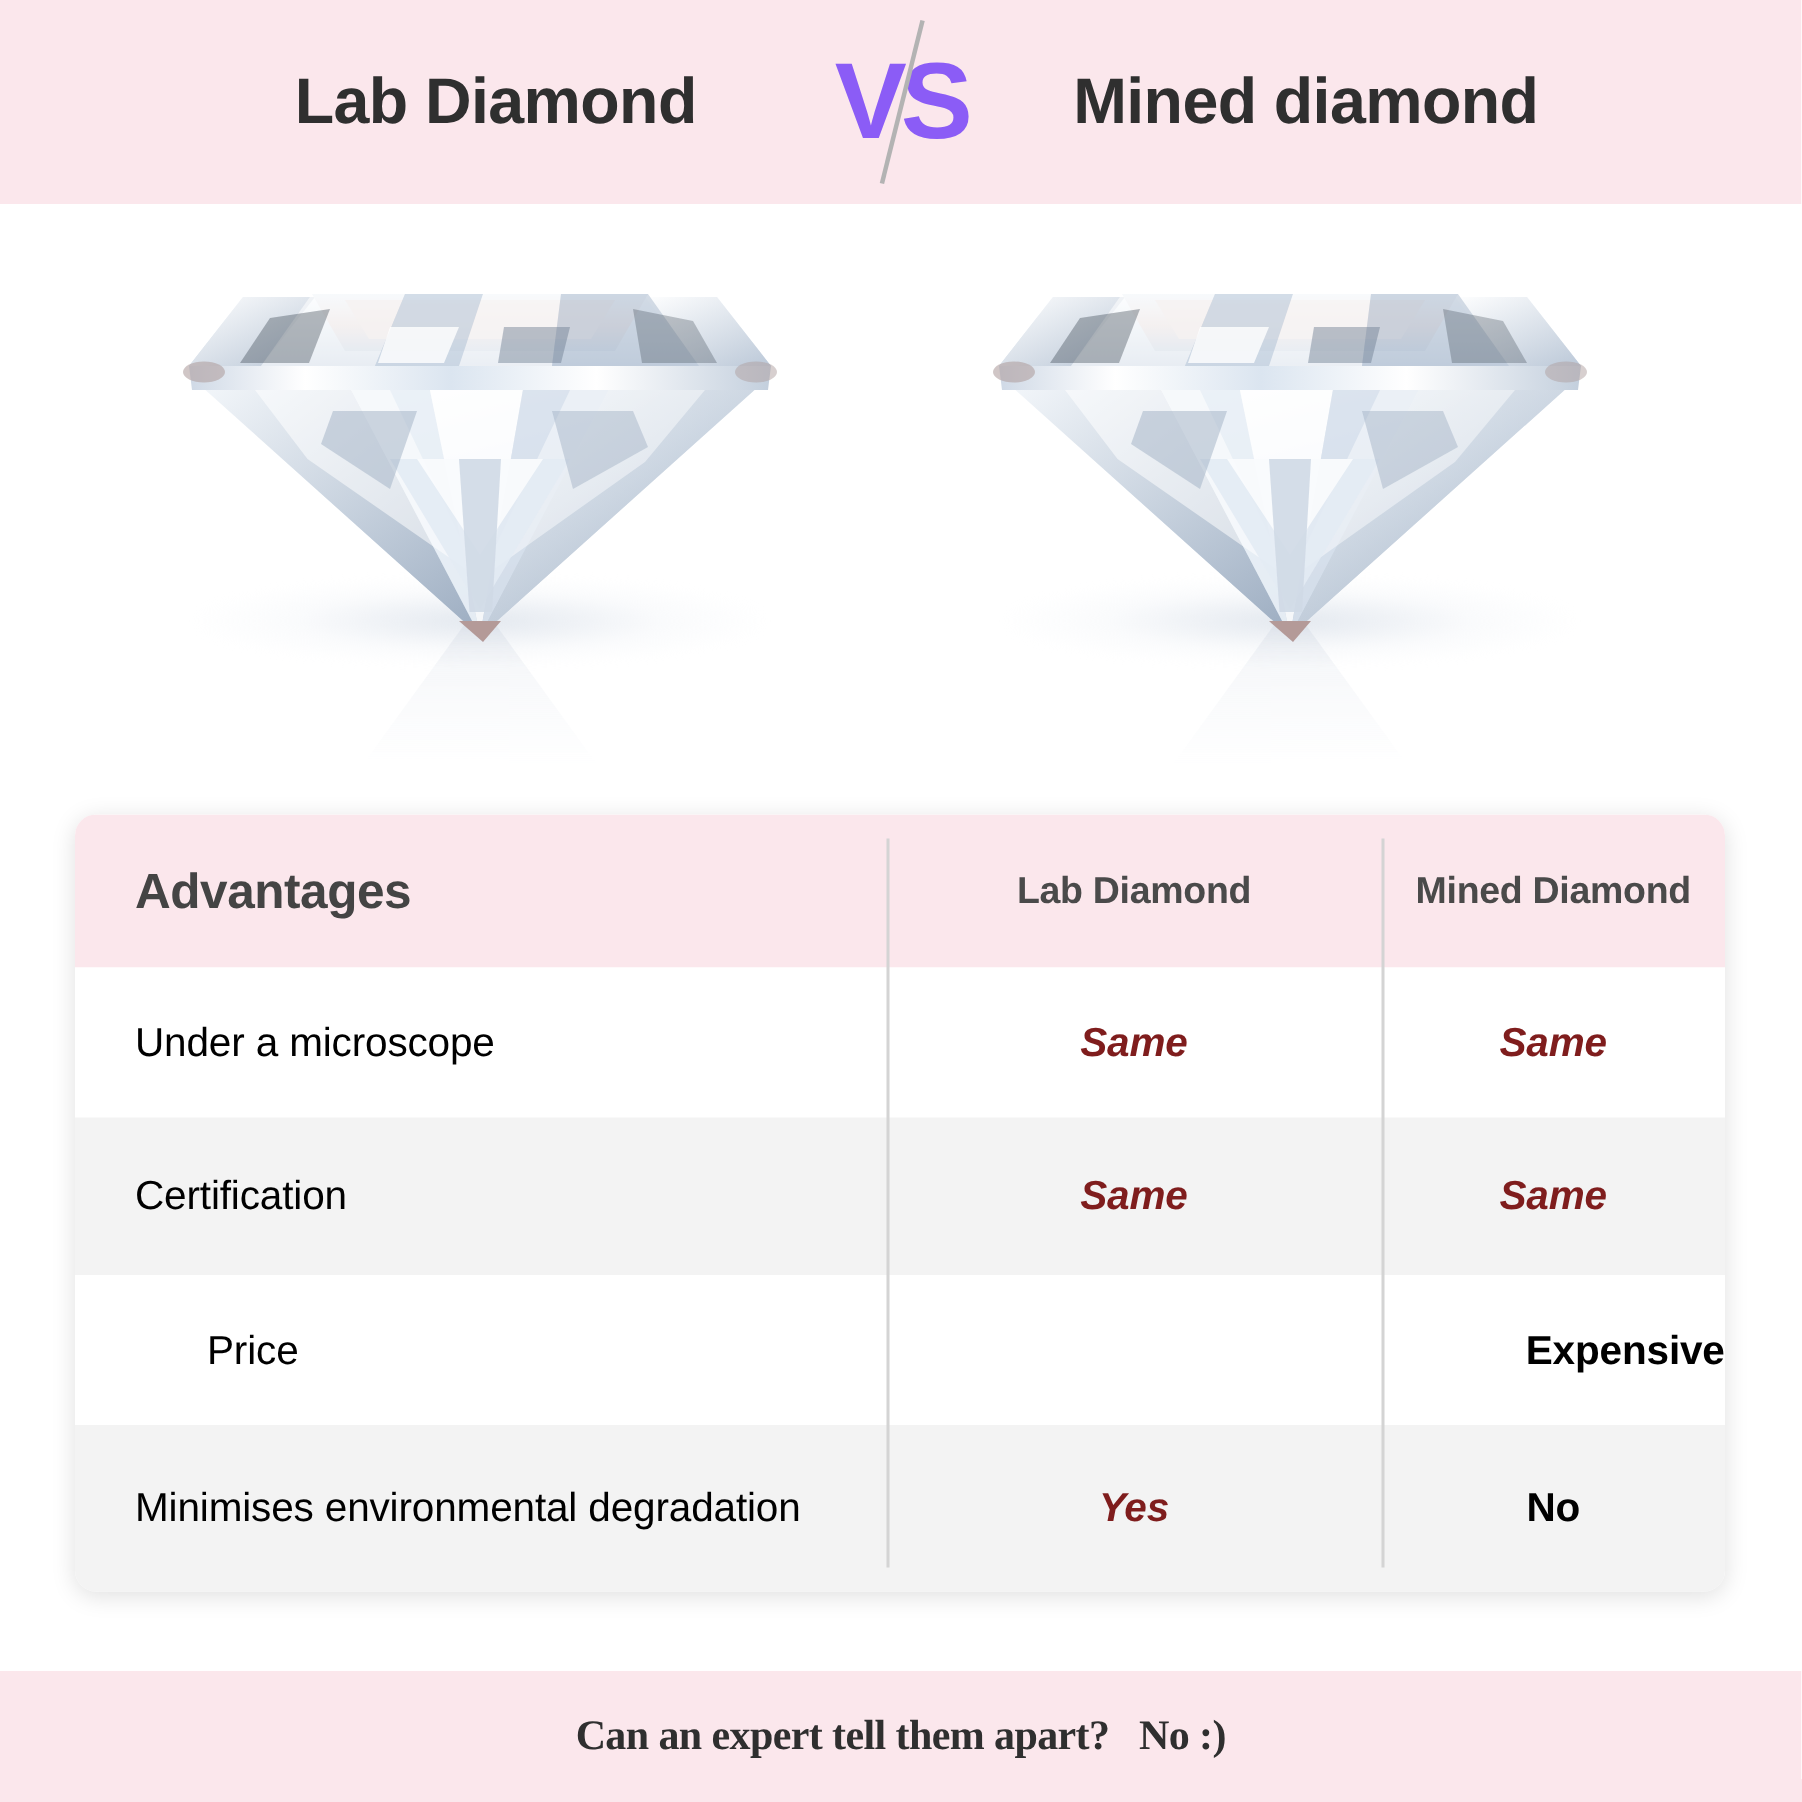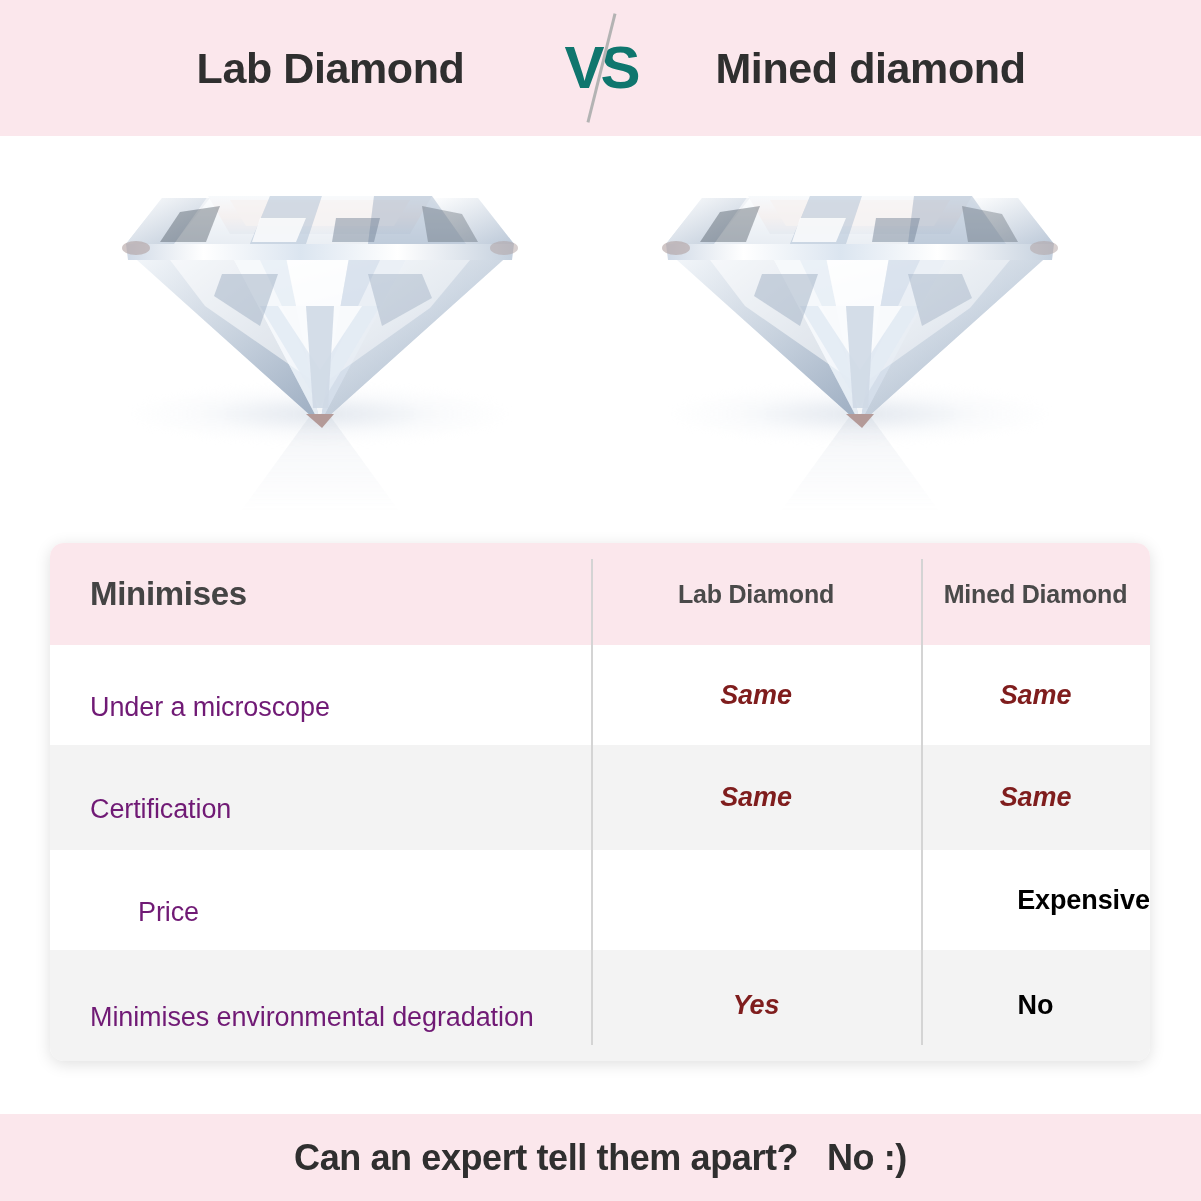--- a/index.html
+++ b/index.html
@@ -33,21 +33,21 @@
   .title-right{width:430px;text-align:center;}
 
   .vs-badge{
     width:110px;height:120px;
     position:relative;
     flex:0 0 110px;
   }
   .vs-badge .vs-text{
     position:absolute;left:0;top:0;width:110px;height:120px;
     display:flex;align-items:center;justify-content:center;
-    font-size:60px;font-weight:bold;color:#0f766e;
+    font-size:72px;font-weight:bold;color:#8b5cf6;
     letter-spacing:-4px;
     line-height:1;
     text-align:right;
   }
   .vs-badge .vs-slash{
     position:absolute;
     left:54px;top:4px;
     width:3px;height:112px;
     background:#b3b3b3;
     transform:rotate(14deg);
@@ -104,23 +104,23 @@
 
   .trow{position:relative;}
   .trow.white{background:#ffffff;}
   .trow.grey{background:#f3f3f3;}
   .r1{height:100px;}
   .r2{height:105px;}
   .r3{height:100px;margin-left:48px;}
   .r4{height:111px;text-align:right;}
 
   .cell-label{
-    position:absolute;left:40px;top:12px;width:470px;height:100%;
+    position:absolute;left:40px;top:0;width:470px;height:100%;
     display:flex;align-items:center;
-    font-size:27px;color:#701a75;line-height:1.42;letter-spacing:-0.1px;
+    font-size:27px;color:#000000;line-height:1.42;letter-spacing:-0.1px;
   }
   .cell-lab{
     position:absolute;left:541px;top:0;width:330px;height:100%;
     display:flex;align-items:center;justify-content:center;
     font-size:27px;font-weight:600;letter-spacing:-0.1px;
   }
   .cell-mined{
     position:absolute;left:871px;top:0;width:229px;height:100%;
     display:flex;align-items:center;justify-content:center;
     font-size:27px;font-weight:600;letter-spacing:-0.1px;
@@ -135,22 +135,23 @@
   .vdiv-1{left:541px;}
   .vdiv-2{left:871px;}
 
   
   .footer-band{
     position:absolute;left:0;top:1114px;width:1201px;height:87px;
     background:#fbe7ec;
     display:flex;align-items:center;justify-content:center;
   }
   .footer-text{
-    font-size:36px;font-weight:bold;color:#2f2f2f;letter-spacing:-0.4px;
+    font-size:28px;font-weight:bold;color:#2f2f2f;letter-spacing:-0.4px;
     white-space:pre;
+    font-family:Liberation Serif, serif;
   }
 </style>
 </head>
 <body>
 
 <div class="header-band">
   <div class="header-inner">
     <div class="header-title title-left">Lab Diamond</div>
 
     <div class="vs-badge">
@@ -278,21 +279,21 @@
       </svg>
     </div>
   </div>
 
 </div>
 
 <div class="table-card">
 
   <div class="thead">
     <div class="th th-adv">
-      <span class="txt">Minimises</span>
+      <span class="txt">Advantages</span>
     </div>
     <div class="th th-lab">
       <span class="txt">Lab Diamond</span>
     </div>
     <div class="th th-mined">
       <span class="txt">Mined Diamond</span>
     </div>
   </div>
 
   <div class="trow white r1">

